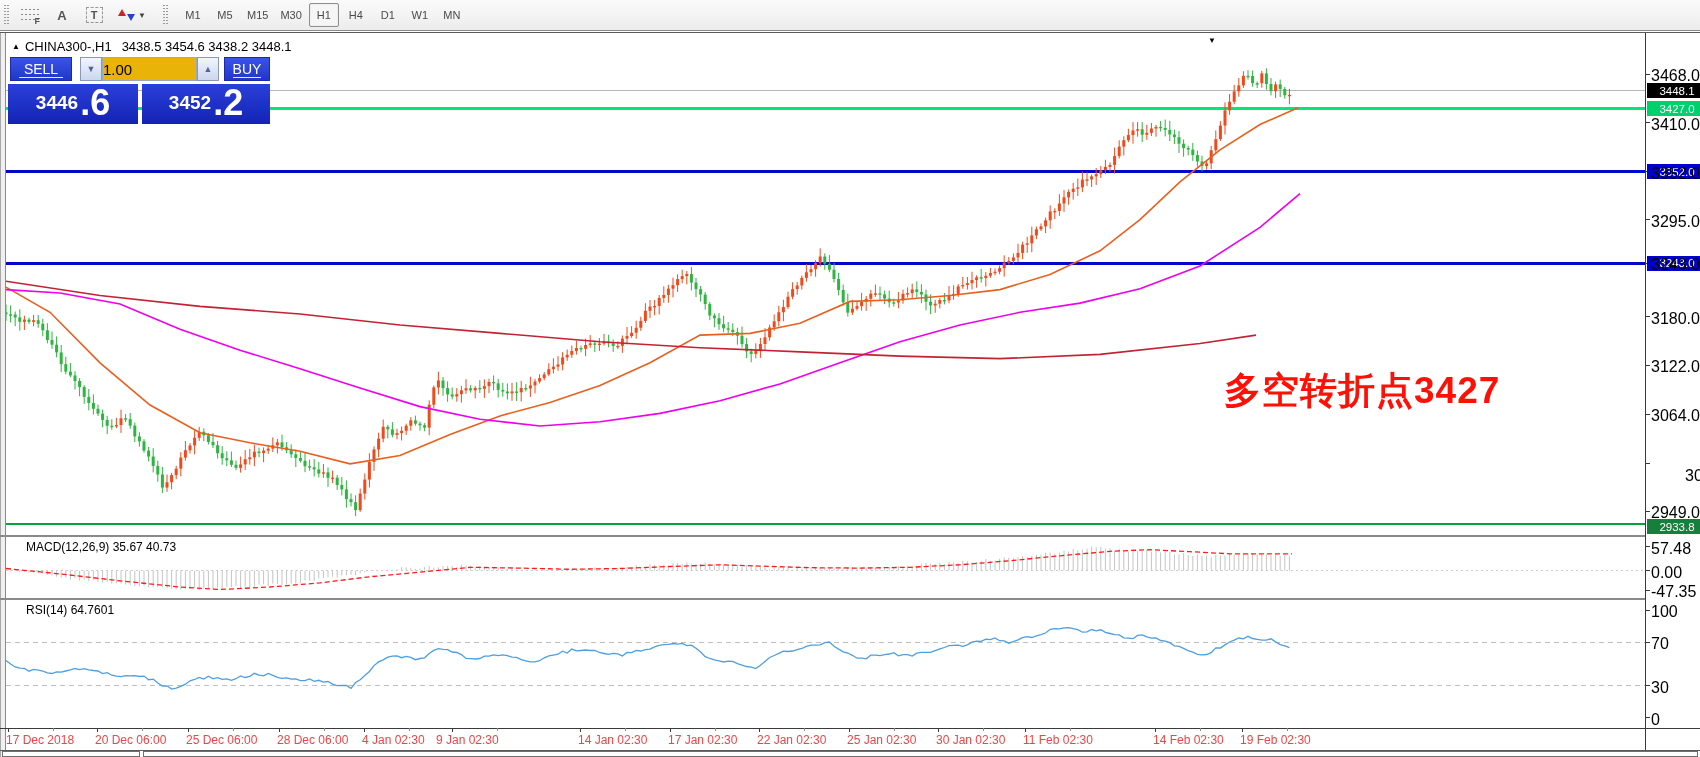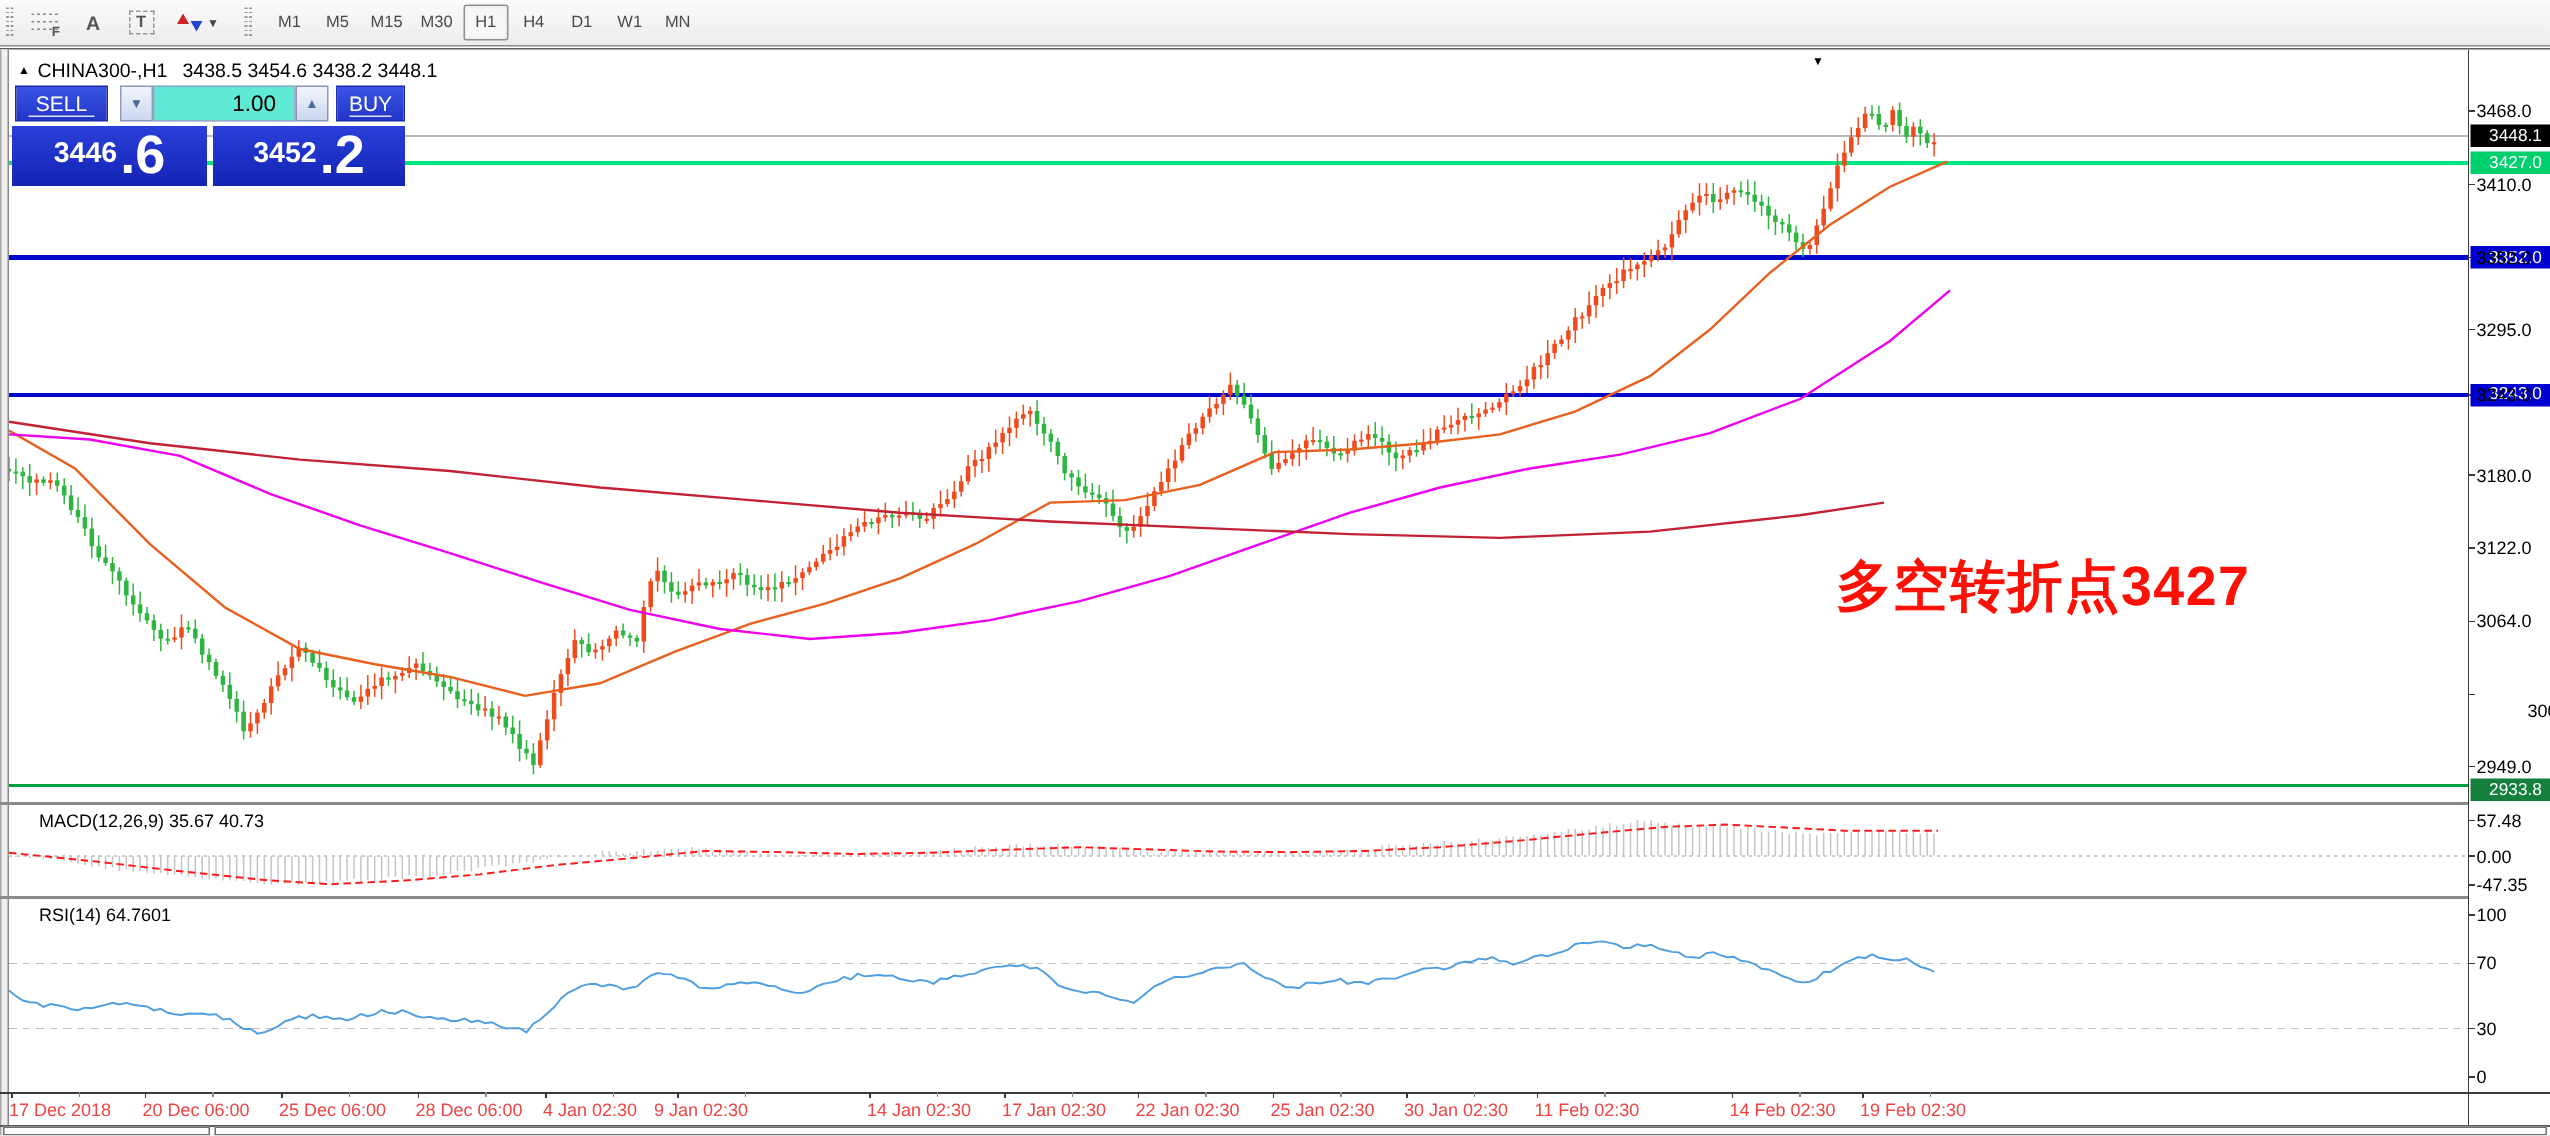--- a/index.html
+++ b/index.html
@@ -50,32 +50,32 @@
   .tp-btn { position:absolute; top:1px; height:24px; background:linear-gradient(#3a54e6,#2236c8);
     color:#fff; font-size:14px; display:flex; align-items:center; justify-content:center;
     border:1px solid #1a2aa8; cursor:pointer; }
   .tp-btn .ul { position:absolute; left:8px; right:8px; bottom:2px; height:1px; background:#dfe6ff; }
   #sell-btn { left:2px; width:62px; }
   #buy-btn  { left:216px; width:46px; }
   #vol-down { position:absolute; left:72px; top:1px; width:22px; height:24px; }
   #vol-up   { position:absolute; left:189px; top:1px; width:22px; height:24px; }
   .spin-btn { background:linear-gradient(#f2f5fc,#ccd6ee); border:1px solid #8899bb; color:#4a6a9a;
     font-size:9px; display:flex; align-items:center; justify-content:center; cursor:pointer; }
-  #vol-input { position:absolute; left:94px; top:1px; width:95px; height:24px; background:#5eead4;
-    border:1px solid #9aa8c8; font-size:15px; color:#000; text-align:right; padding-right:12px;
+  #vol-input { position:absolute; left:94px; top:1px; width:95px; height:24px; background:#eab308;
+    border:1px solid #9aa8c8; font-size:15px; color:#000; padding-right:12px;
     font-family:"Liberation Sans","DejaVu Sans",sans-serif; }
   .price-box { position:absolute; top:28px; height:40px; background:linear-gradient(#2b40da,#1323b4);
     color:#fff; display:flex; align-items:center; justify-content:center; padding-bottom:3px; cursor:pointer; }
   #sell-price-box { left:0px; width:130px; }
   #buy-price-box  { left:134px; width:128px; }
   .p-main { font-size:19px; font-weight:bold; line-height:26px; }
   .p-big  { font-size:36px; font-weight:bold; line-height:34px; margin-left:2px; }
 
   
-  .tick-label { position:absolute; left:1651px; width:48px; font-size:12px; color:#000; }
+  .tick-label { position:absolute; left:1651px; width:48px; font-size:16px; color:#000; }
   .price-badge { position:absolute; left:1647px; width:60px; height:15px; font-size:11.5px; color:#fff;
     display:flex; align-items:center; justify-content:center; }
   .sub-label { position:absolute; left:26px; font-size:12px; color:#000; }
   .time-label { position:absolute; top:733px; font-size:12px; color:#ef4444; white-space:nowrap; }
 
   
   #annotation { position:absolute; left:1224px; top:366px; font-size:37px; font-weight:bold;
     color:#fd1106; white-space:nowrap; letter-spacing:1px; }
 
   

